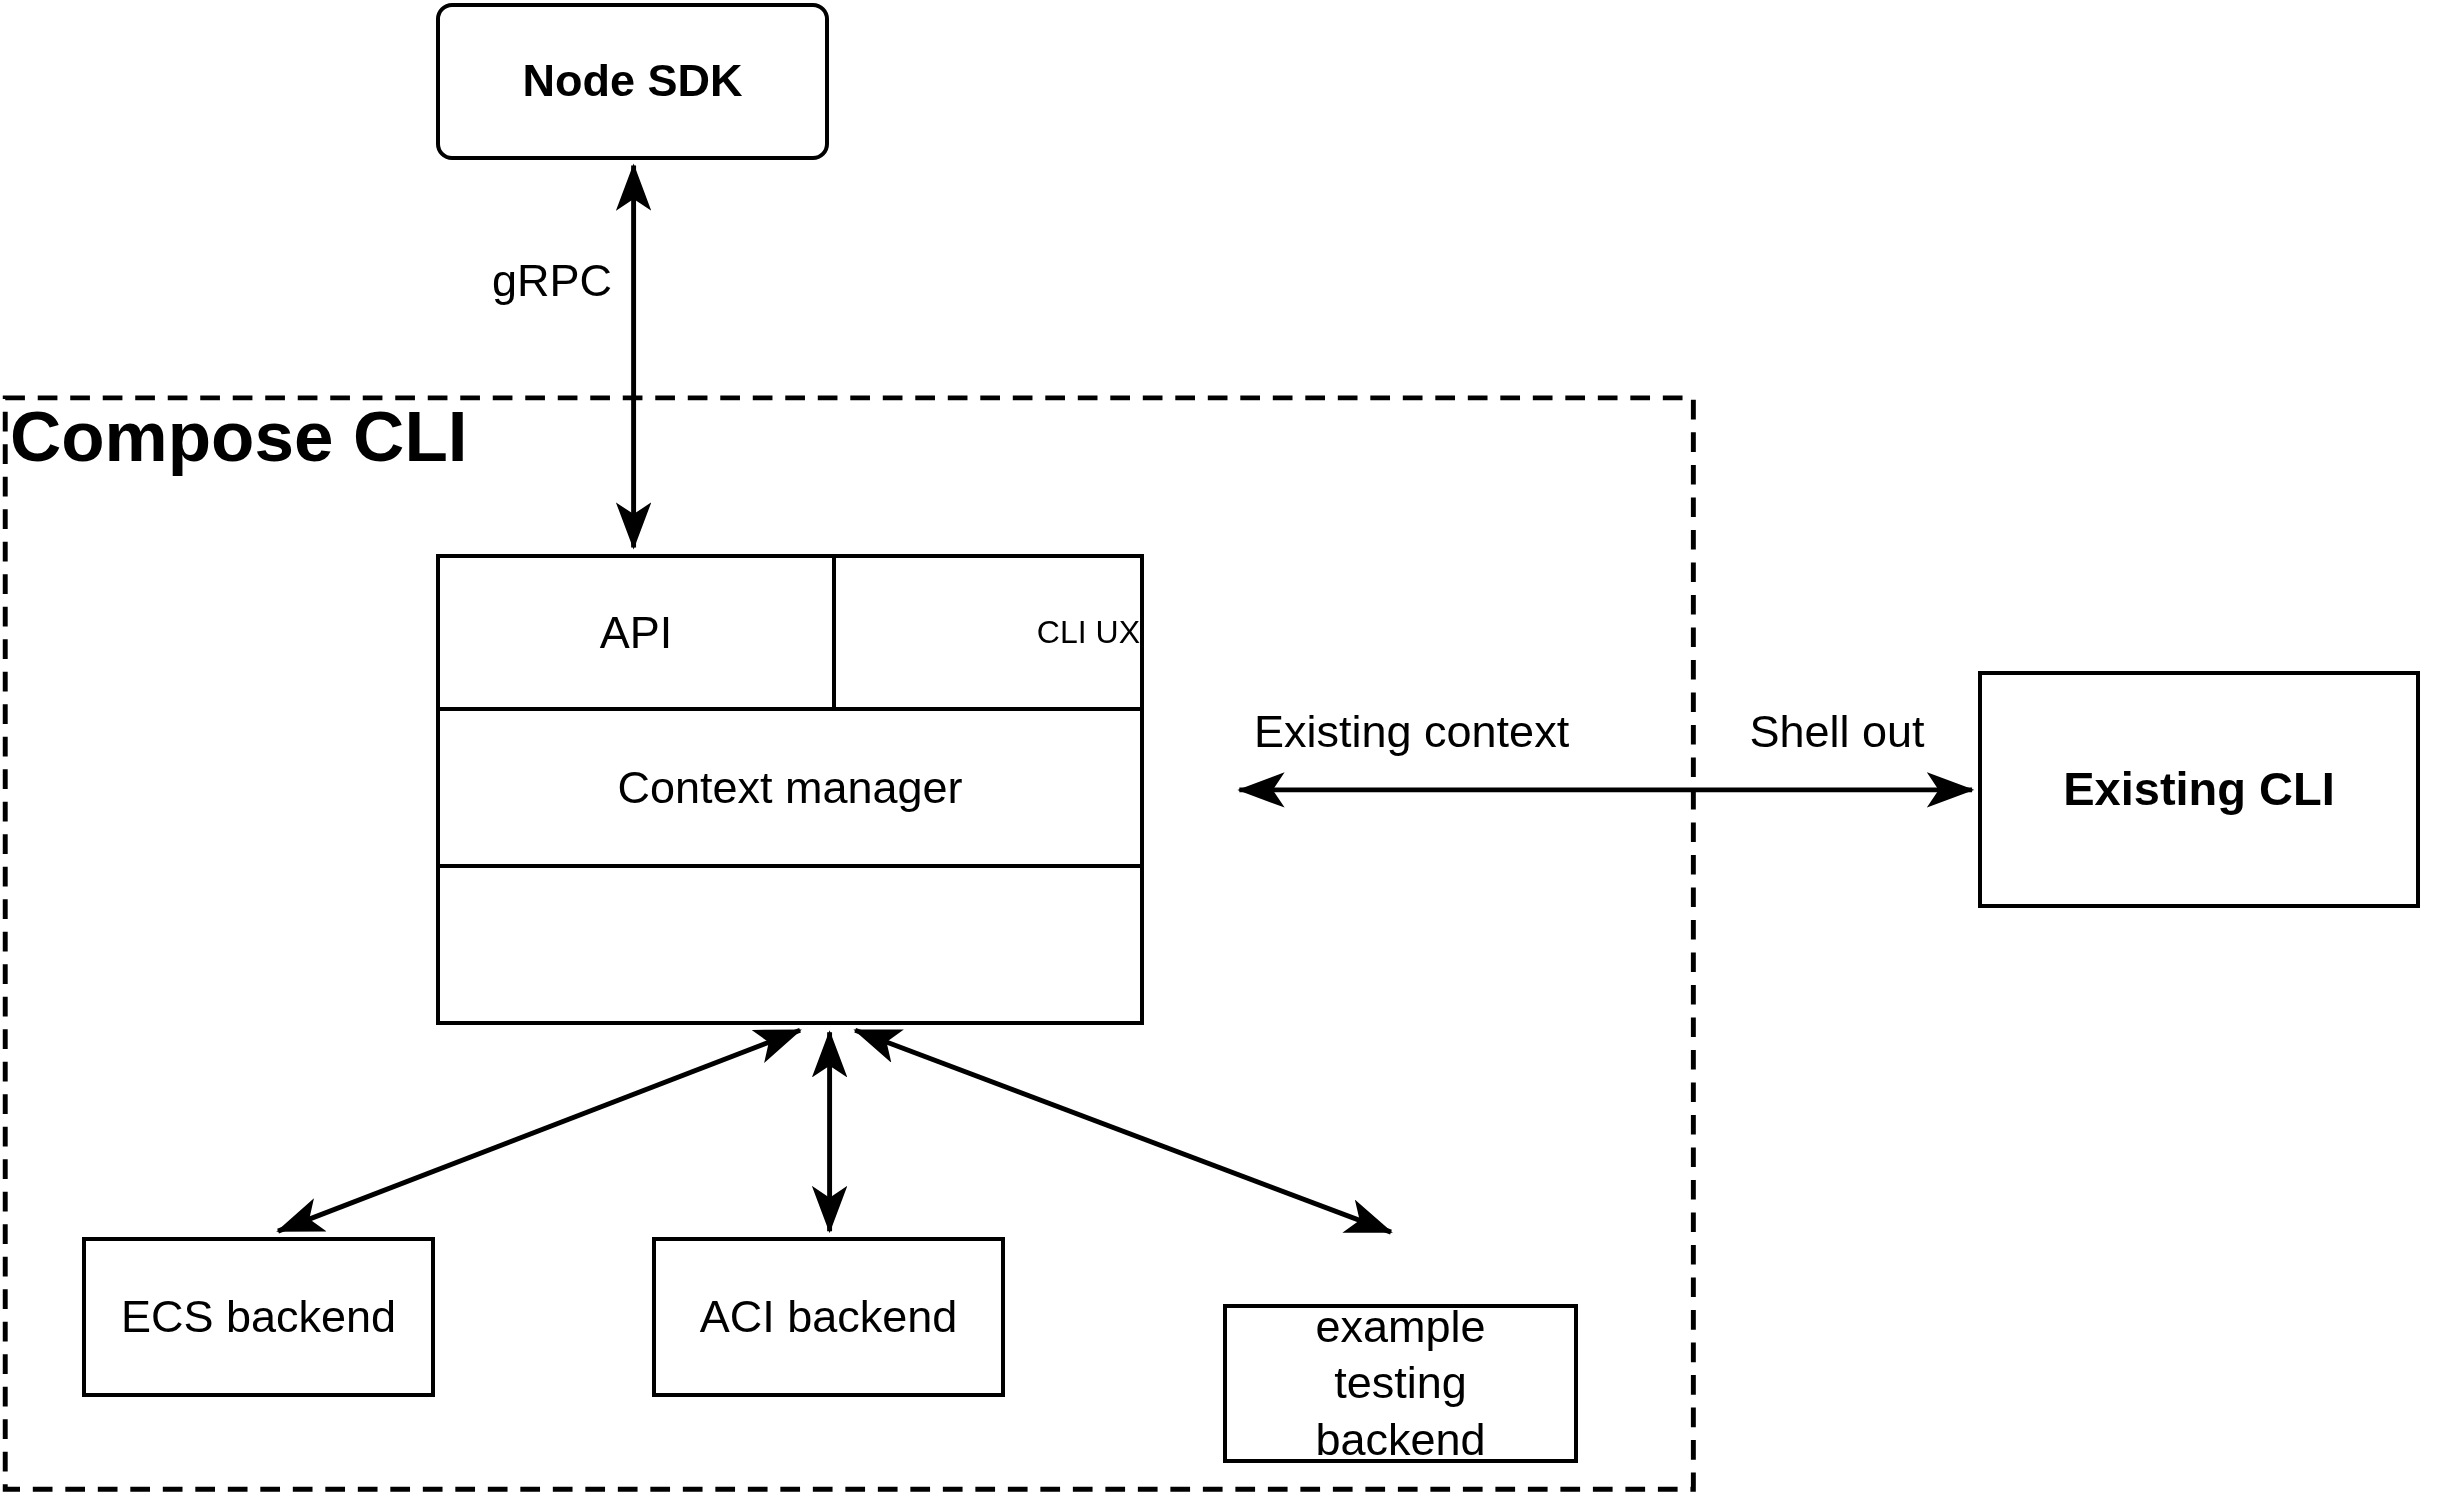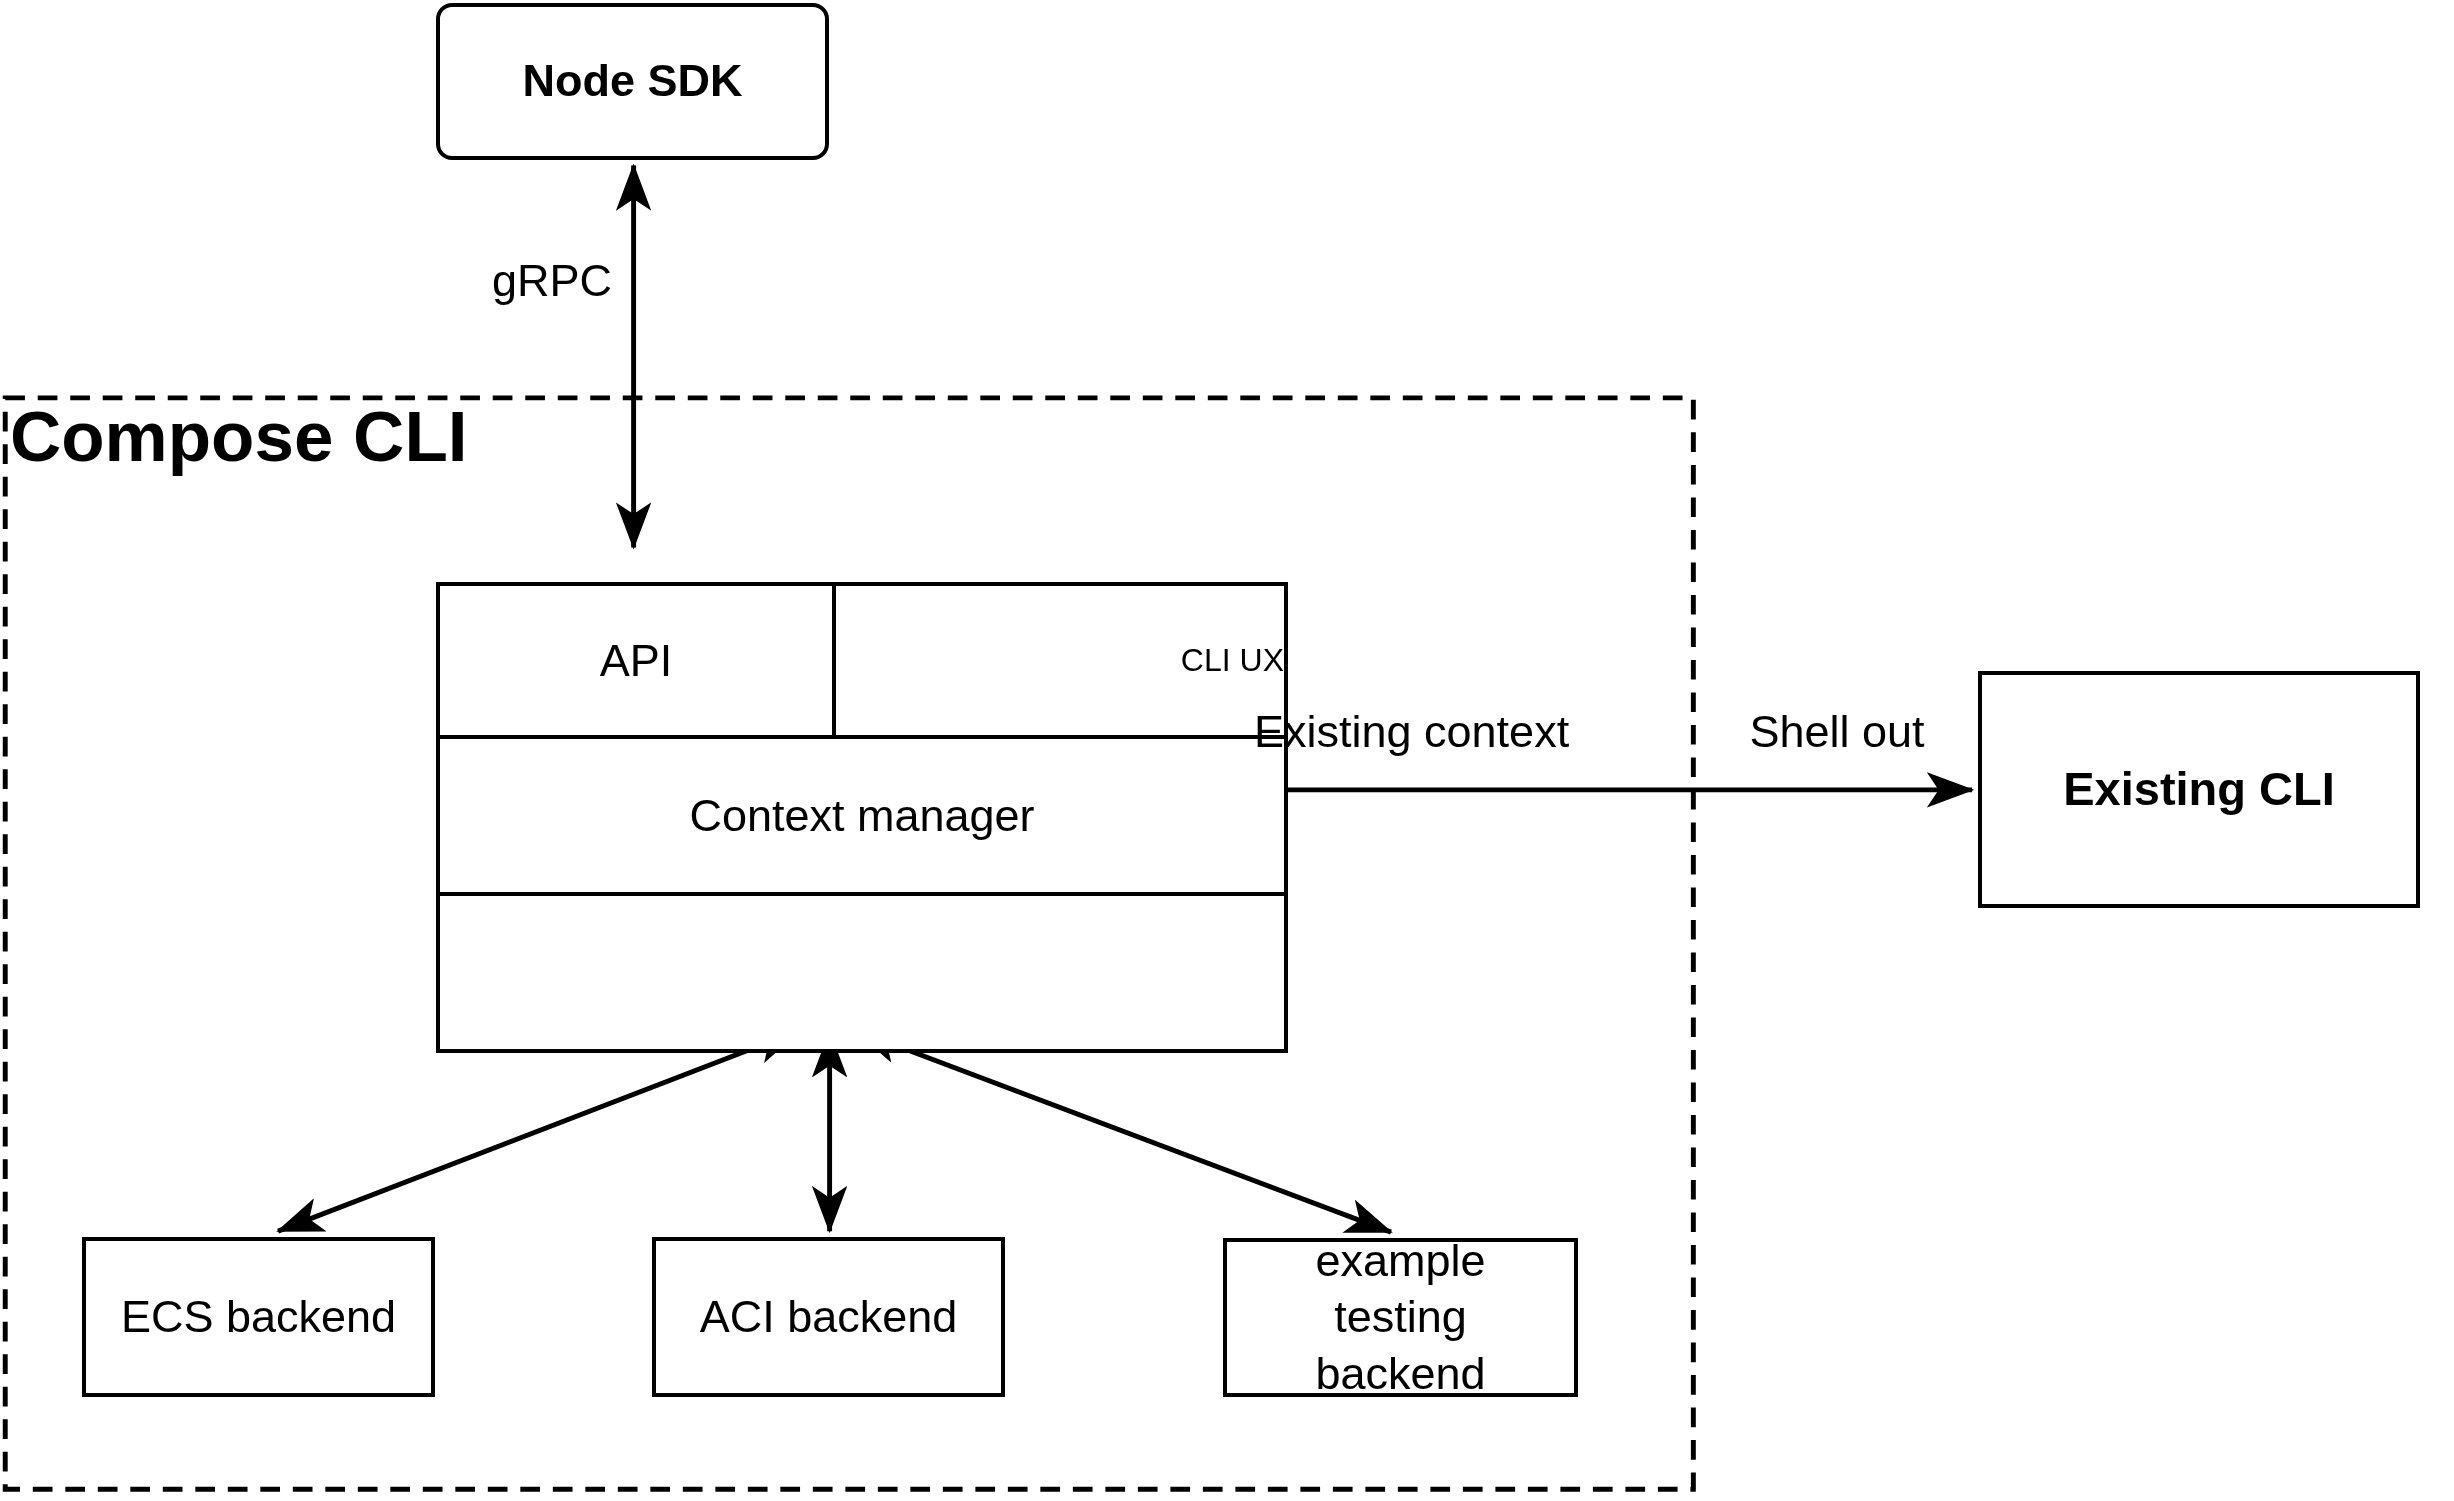--- a/index.html
+++ b/index.html
@@ -32,34 +32,34 @@
     text-align: center;
     font-size: 45px;
     line-height: 1.25;
   }
   .node.bold { font-weight: bold; }
 
   
   .node-sdk { left: 436px; top: 3px; width: 393px; height: 157px; border-radius: 16px; }
 
   
-  .composite { left: 436px; top: 554px; width: 852px; height: 471px; border: 4.9px solid #000000; position: absolute; box-sizing: border-box; background: #ffffff; margin-top: 28px; }
+  .composite { left: 436px; top: 554px; width: 708px; height: 471px; border: 4.9px solid #000000; position: absolute; box-sizing: border-box; background: #ffffff; }
   .comp-row1 { position: absolute; left: 0; top: 0; right: 0; height: 153px; box-sizing: border-box; border-bottom: 4.9px solid #000000; display: flex; }
   .comp-cell-api { width: 396px; box-sizing: border-box; border-right: 4.9px solid #000000; display: flex; align-items: center; justify-content: center; font-size: 45px; }
   .comp-cell-cliux { flex: 1; display: flex; align-items: center; justify-content: flex-end; font-size: 32px; }
   .comp-row2 { position: absolute; left: 0; top: 153px; right: 0; height: 157px; box-sizing: border-box; border-bottom: 4.9px solid #000000; display: flex; align-items: center; justify-content: center; font-size: 45px; }
   .comp-row3 { position: absolute; left: 0; top: 309px; right: 0; bottom: 0; display: flex; align-items: center; justify-content: center; font-size: 45px; }
 
   
   .existing-cli { left: 1978px; top: 671px; width: 442px; height: 237px; font-size: 47px; }
 
   
   .ecs-backend { left: 82px; top: 1237px; width: 353px; height: 160px; }
   .aci-backend { left: 652px; top: 1237px; width: 353px; height: 160px; }
-  .example-backend { left: 1223px; top: 1238px; width: 355px; height: 159px; padding: 0 41px; }
+  .example-backend { left: 1223px; top: 1304px; width: 355px; height: 159px; padding: 0 41px; }
 
   
   .edge-label {
     position: absolute;
     font-size: 45px;
     line-height: 53px;
     white-space: nowrap;
   }
   .grpc-label { left: 366px; top: 254px; width: 246px; text-align: right; }
   .existing-context-label { left: 1254px; top: 705px; text-align: left; }

